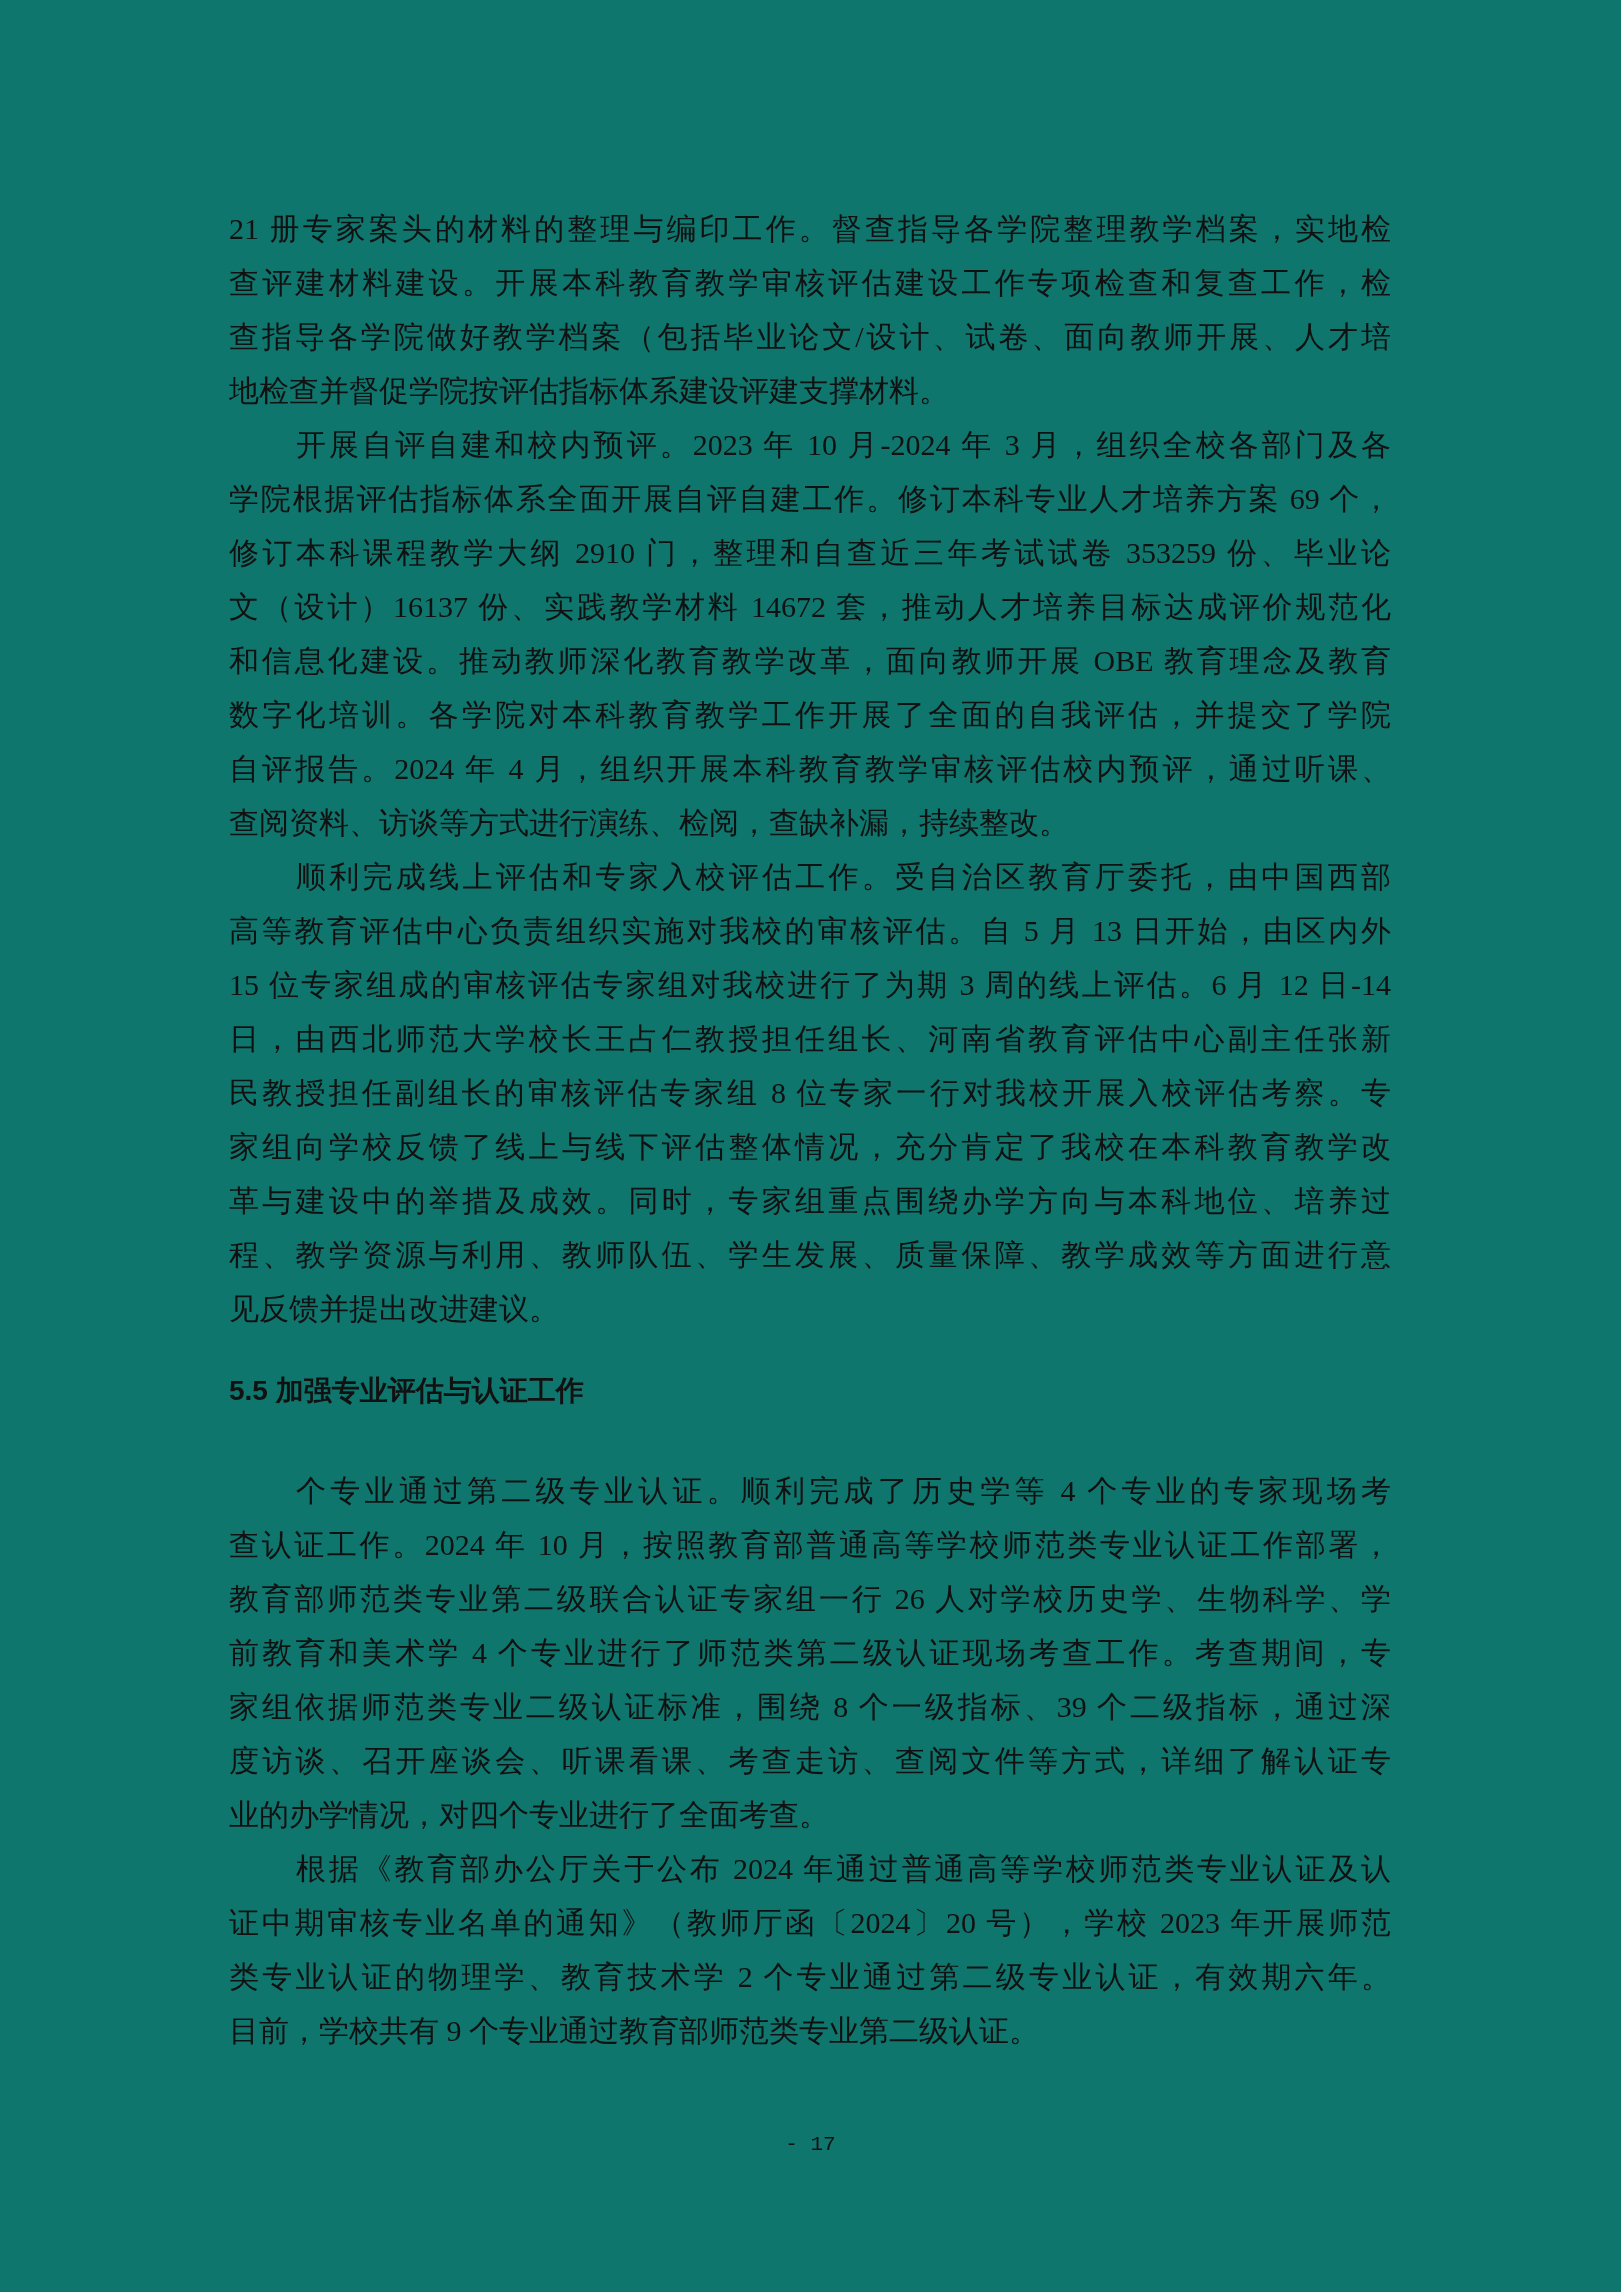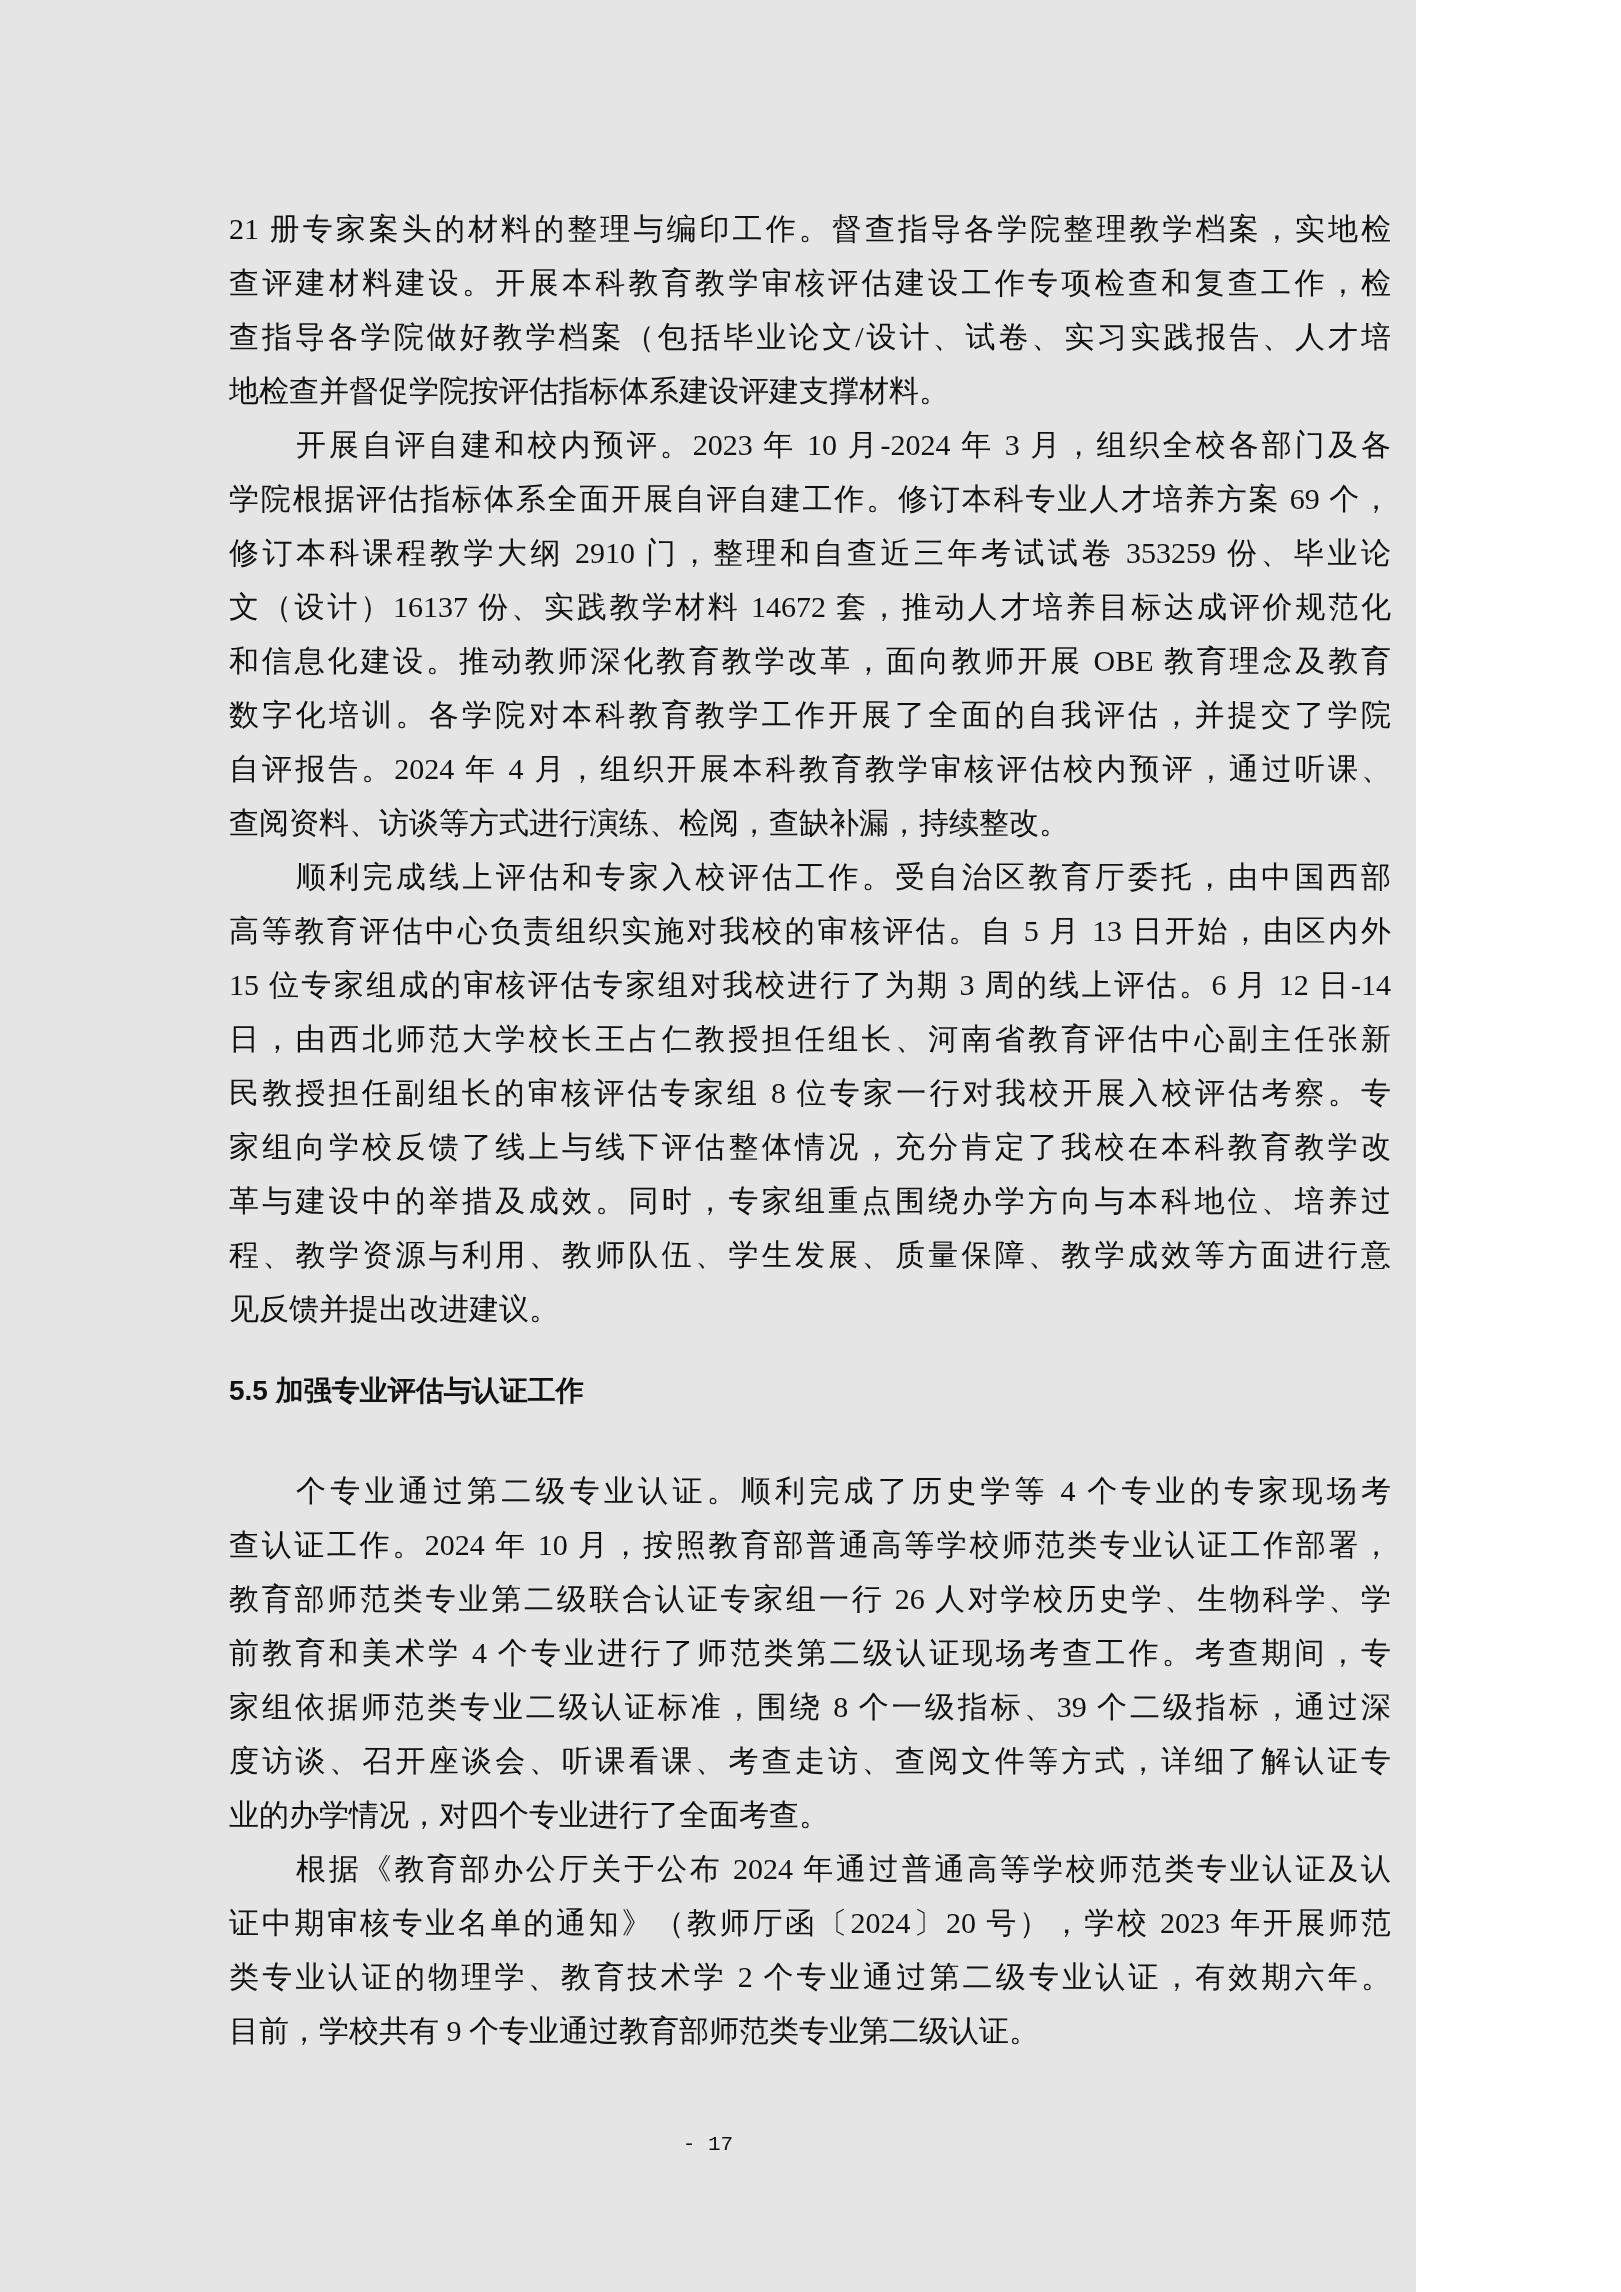--- a/index.html
+++ b/index.html
@@ -1,20 +1,20 @@
 <!DOCTYPE html>
 <html lang="zh"><head>
 <meta charset="utf-8">
 <style>
   html,body{margin:0;padding:0;background:#ffffff;}
   .page{
     position:relative;
-    width:1416px;
+    width:1621px;
     height:2293px;
-    background:#e5e5e5;
+    background:#0f766e;
     overflow:hidden;
     color:#111;
   }
   .content{
     position:absolute;
     left:229px;
     top:202px;
     width:1162px;
   }
   .para{margin:0;padding:0;}
@@ -61,21 +61,21 @@
 </style>
 </head>
 <body>
 
 <div class="page">
   <div class="content">
 
     <div class="para">
       <div class="ln">21 册专家案头的材料的整理与编印工作。督查指导各学院整理教学档案，实地检</div>
       <div class="ln">查评建材料建设。开展本科教育教学审核评估建设工作专项检查和复查工作，检</div>
-      <div class="ln">查指导各学院做好教学档案（包括毕业论文/设计、试卷、实习实践报告、人才培</div>
+      <div class="ln">查指导各学院做好教学档案（包括毕业论文/设计、试卷、面向教师开展、人才培</div>
       <div class="ln end">地检查并督促学院按评估指标体系建设评建支撑材料。</div>
     </div>
 
     <div class="para">
       <div class="ln indent"><span class="lead">开展自评自建和校内预评。</span><span>2023 年 10 月-2024 年 3 月，组织全校各部门及各</span></div>
       <div class="ln">学院根据评估指标体系全面开展自评自建工作。修订本科专业人才培养方案 69 个，</div>
       <div class="ln">修订本科课程教学大纲 2910 门，整理和自查近三年考试试卷 353259 份、毕业论</div>
       <div class="ln">文（设计）16137 份、实践教学材料 14672 套，推动人才培养目标达成评价规范化</div>
       <div class="ln">和信息化建设。推动教师深化教育教学改革，面向教师开展 OBE 教育理念及教育</div>
       <div class="ln">数字化培训。各学院对本科教育教学工作开展了全面的自我评估，并提交了学院</div>

